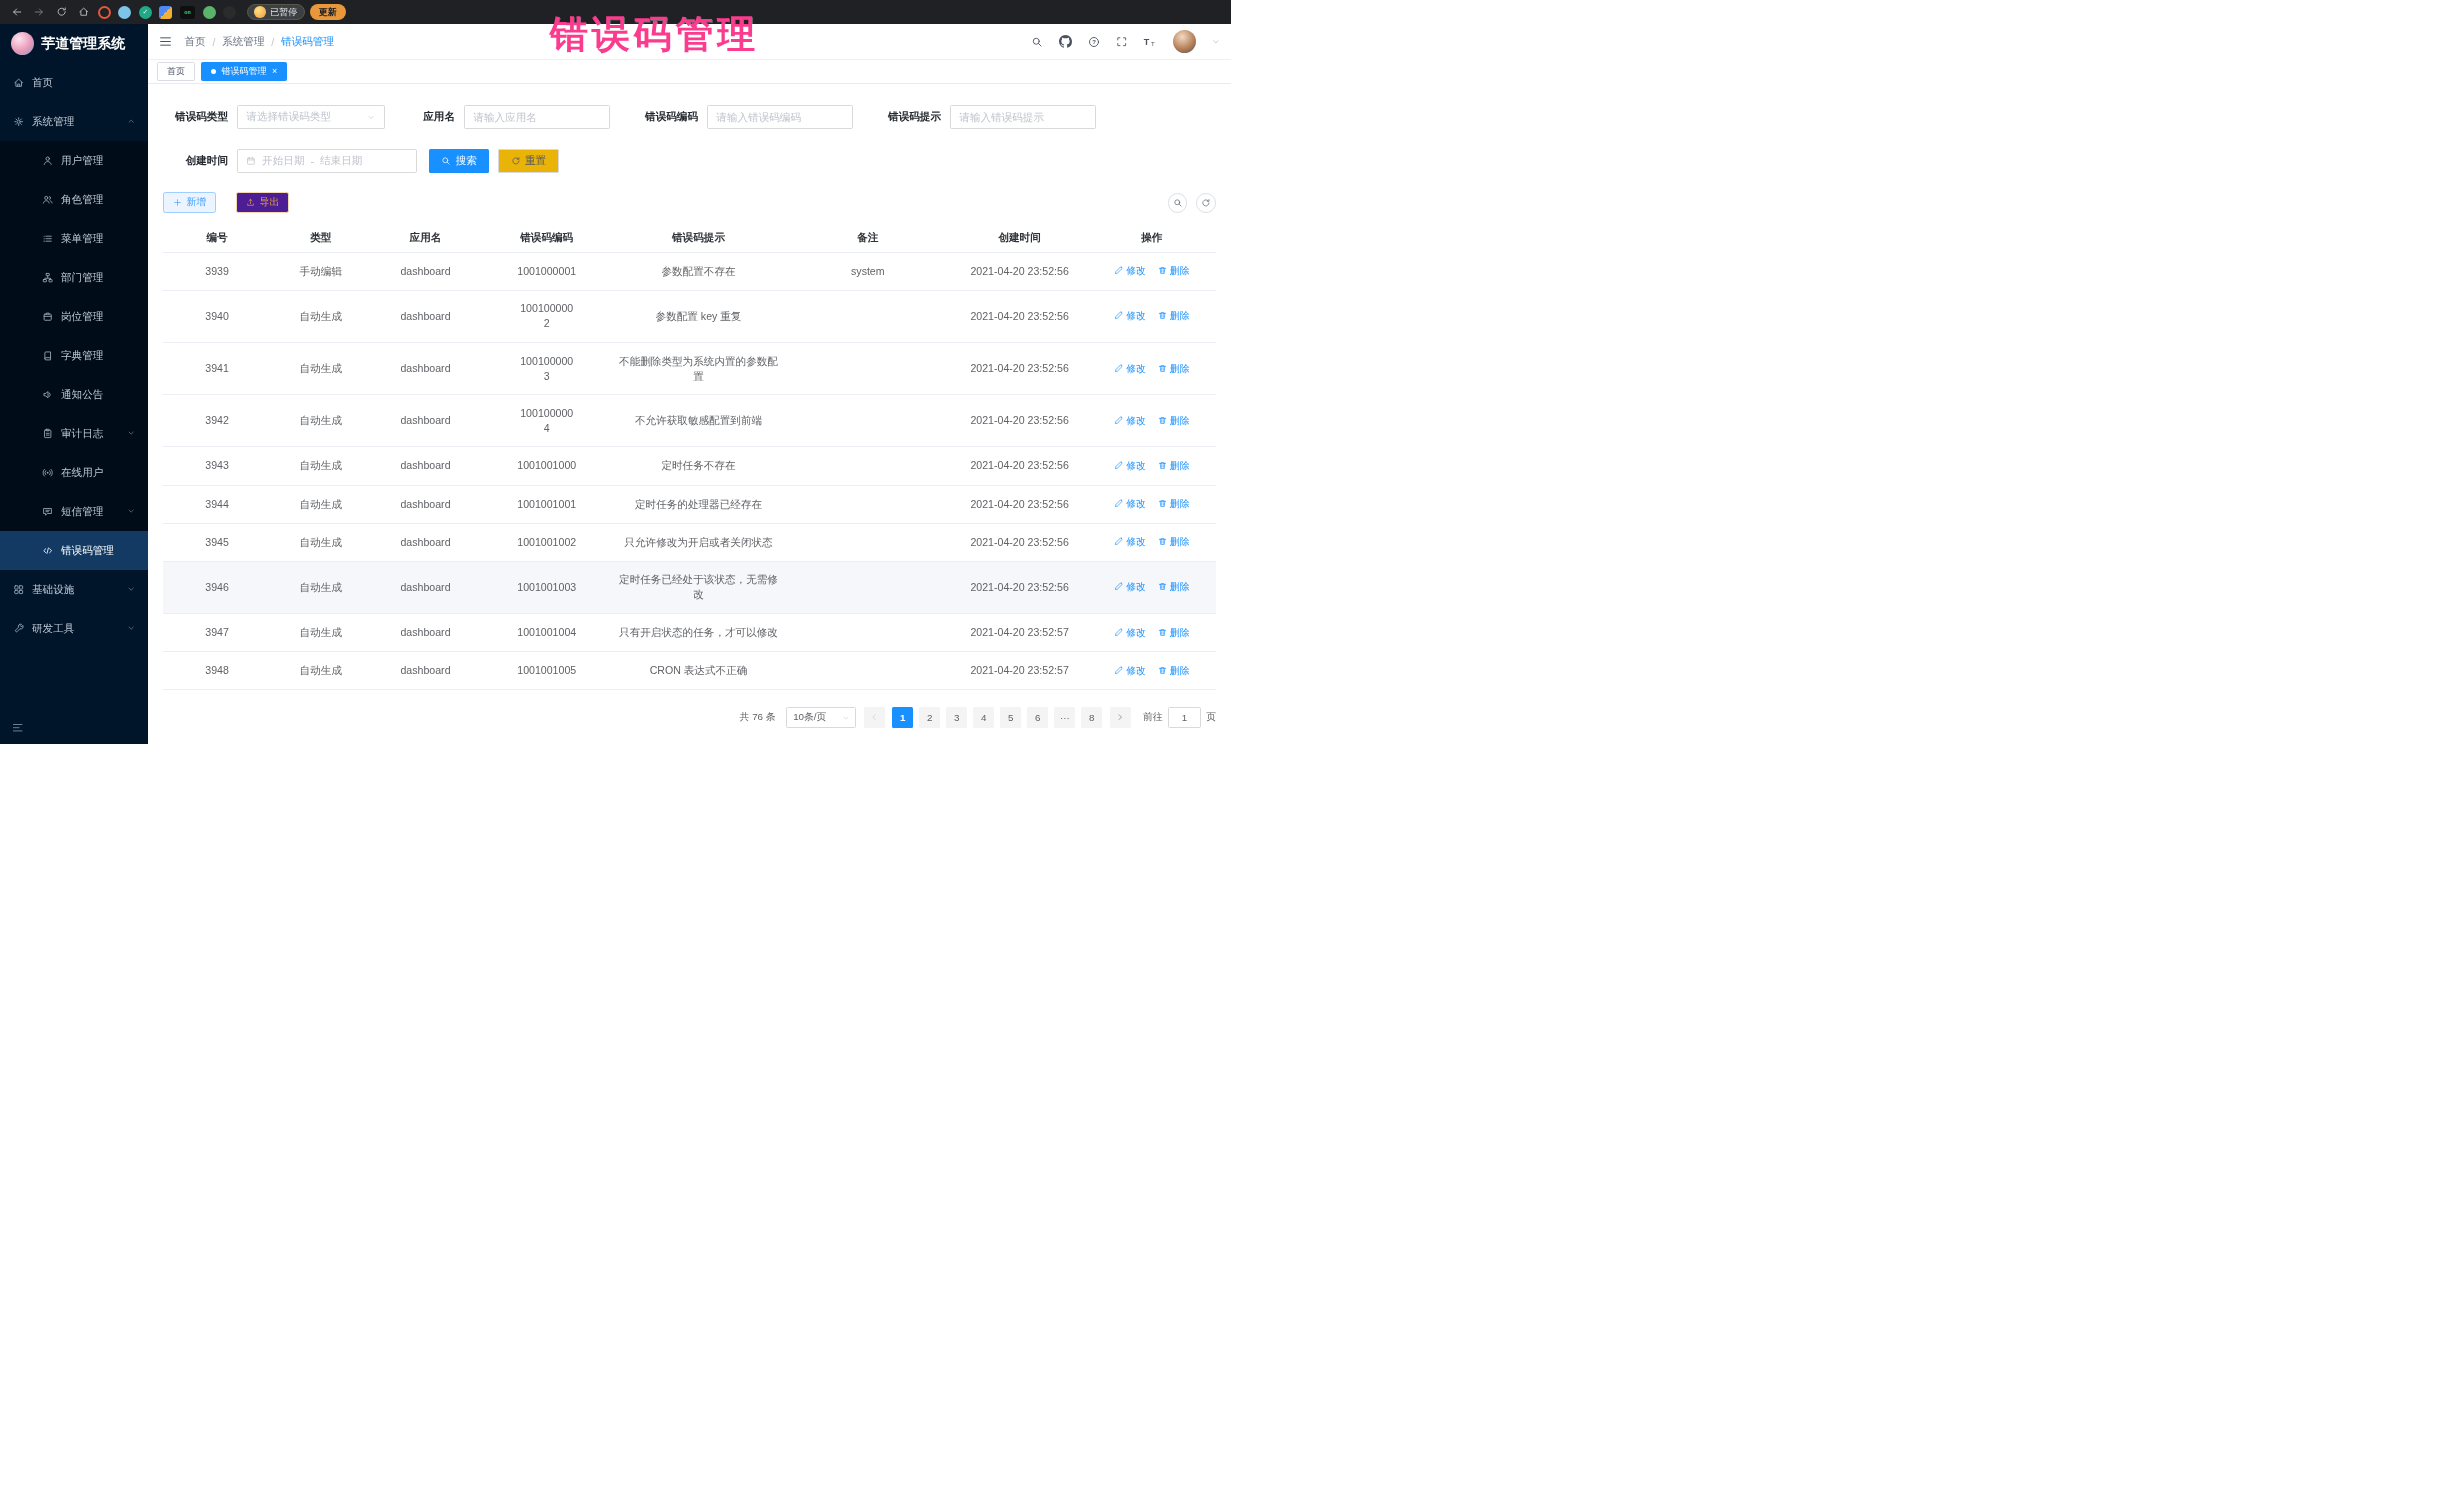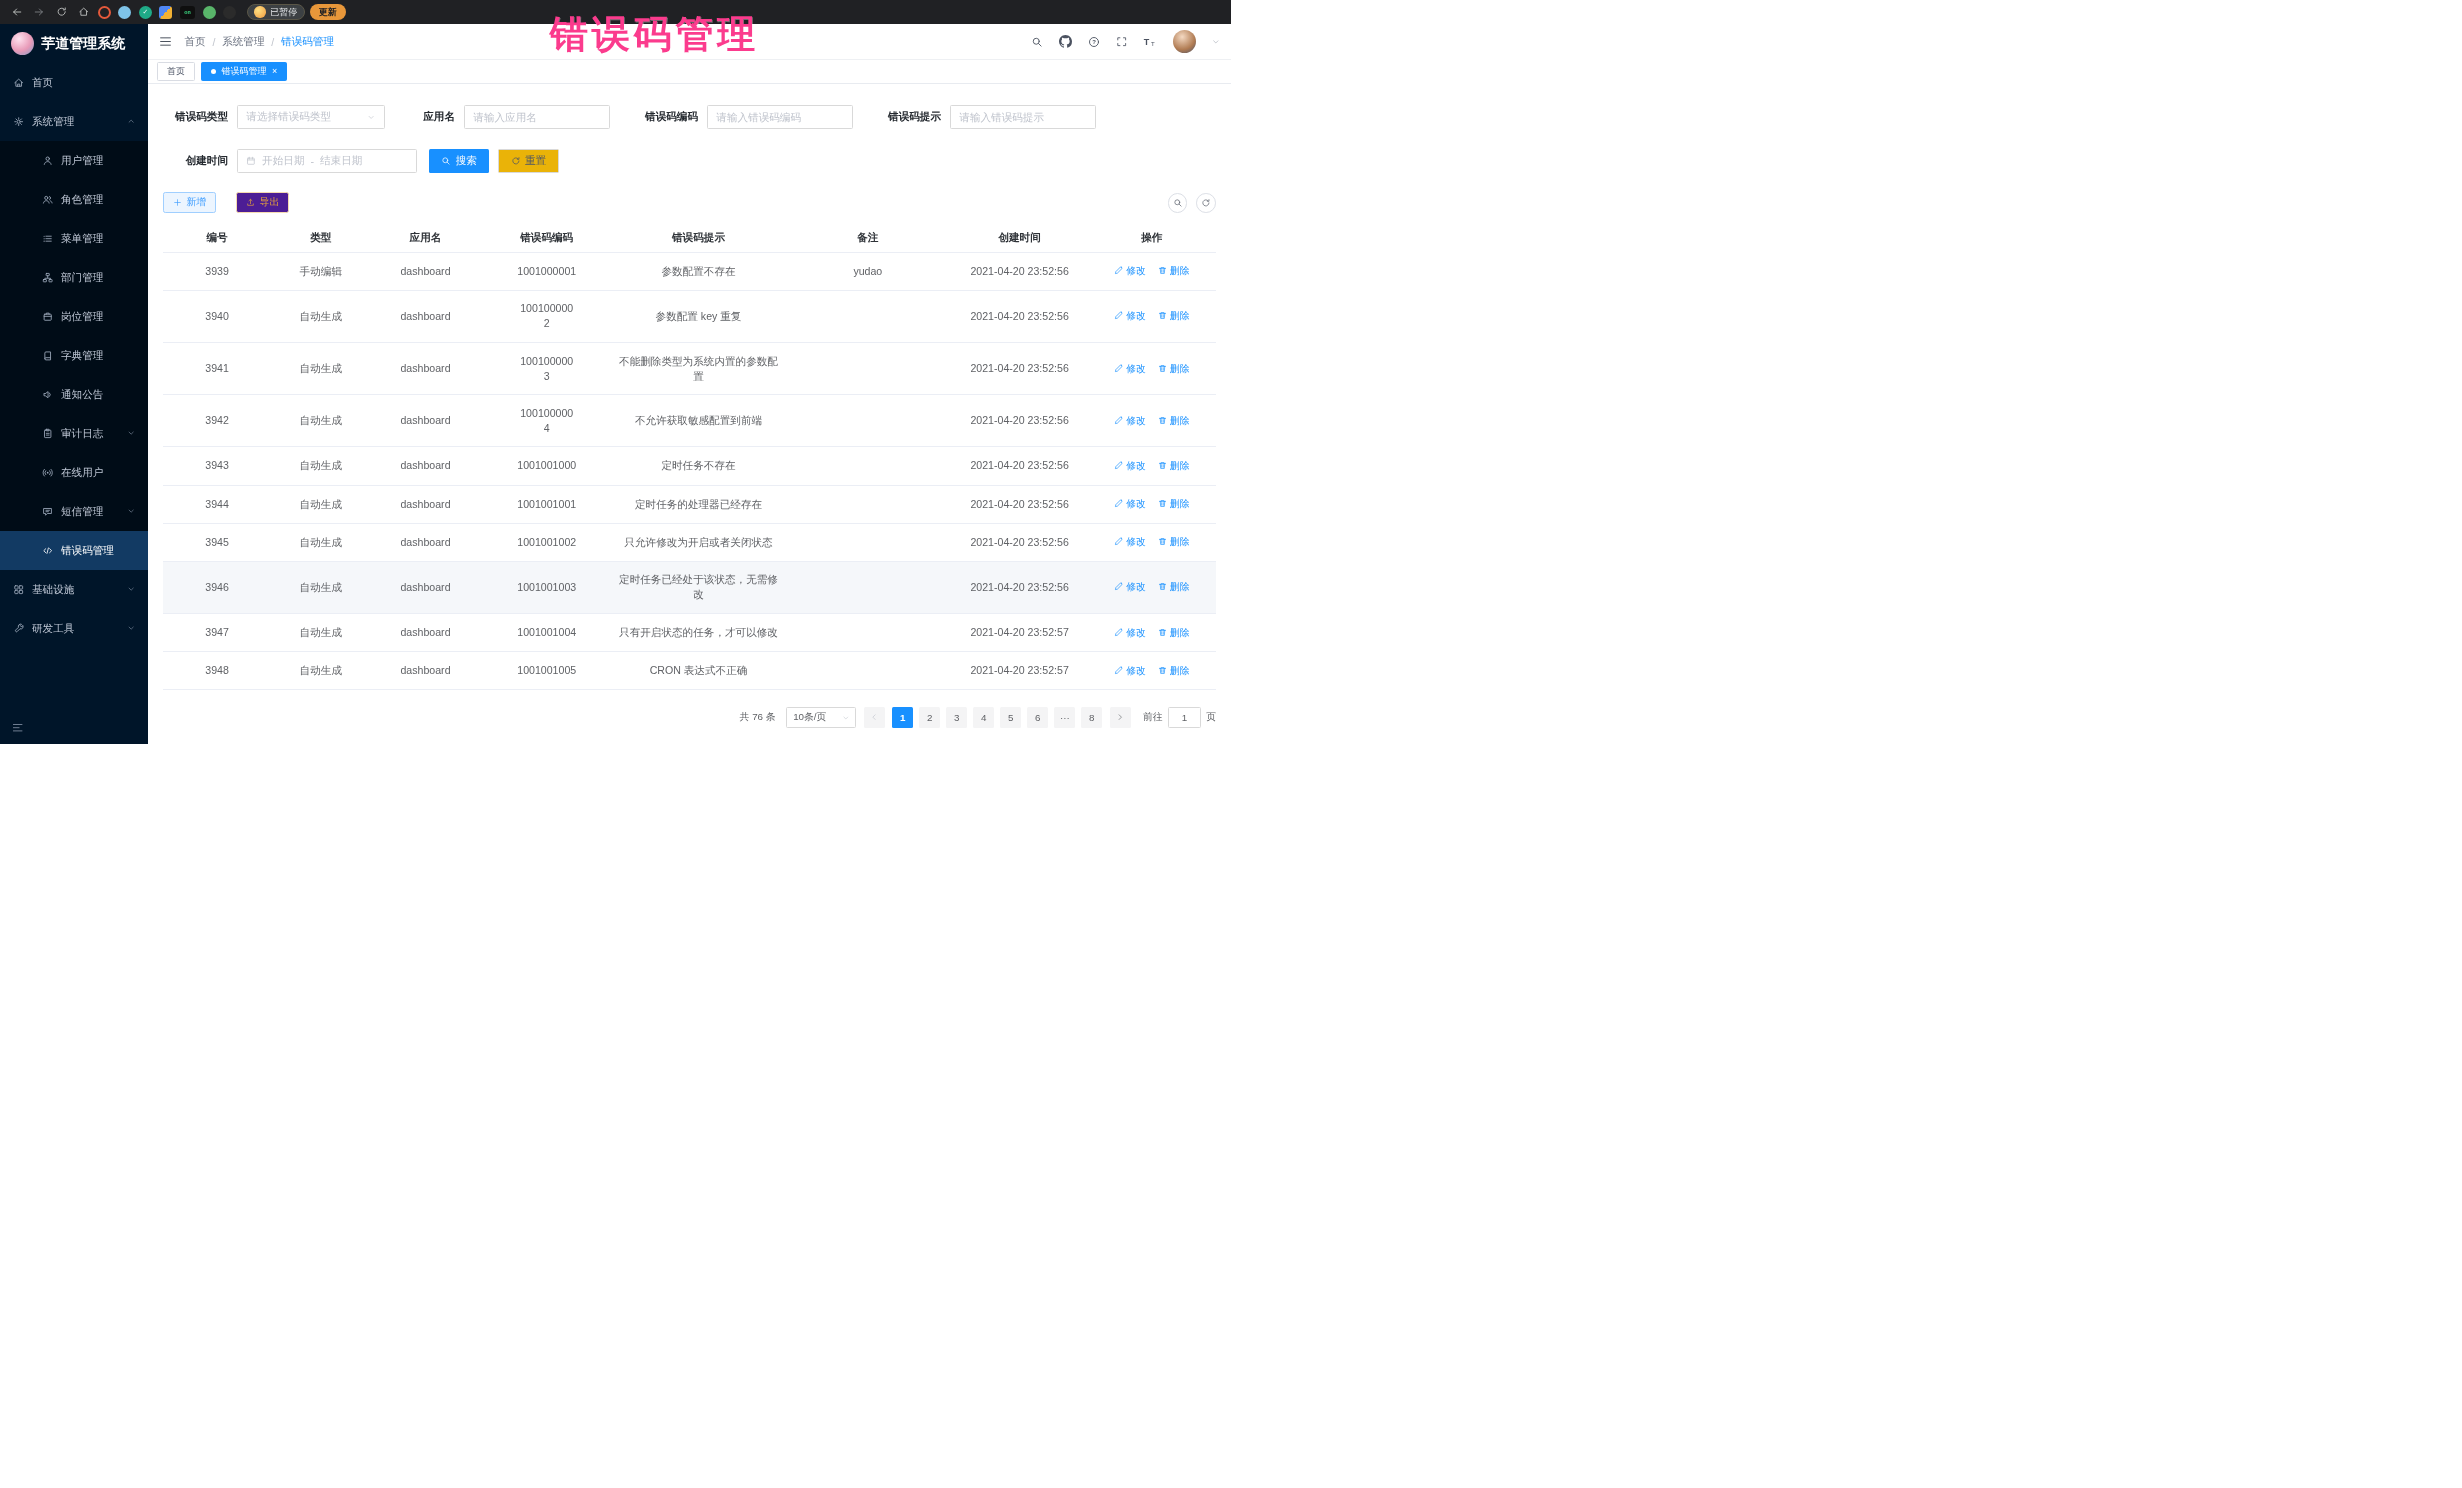--- a/index.html
+++ b/index.html
@@ -529,21 +529,21 @@
           </tr>
         </thead>
         <tbody>
 
             <tr>
               <td>3939</td>
               <td>手动编辑</td>
               <td>dashboard</td>
               <td><span class="code">1001000001</span></td>
               <td>参数配置不存在</td>
-              <td>yudao</td>
+              <td>system</td>
               <td>2021-04-20 23:52:56</td>
               <td>
                 <a class="op">
                   <svg width="9" height="9" viewBox="0 0 16 16" class="ln">
                     <path d="M12.9 1.8l1.3 1.3c.4.4.4 1 0 1.4L5.9 12.8l-3.4.7.7-3.4L11.5 1.8c.4-.4 1-.4 1.4 0z"></path>
                   </svg>
                   <span>修改</span>
                 </a>
                 <a class="op">
                   <svg width="9" height="9" viewBox="0 0 16 16" class="ln">

